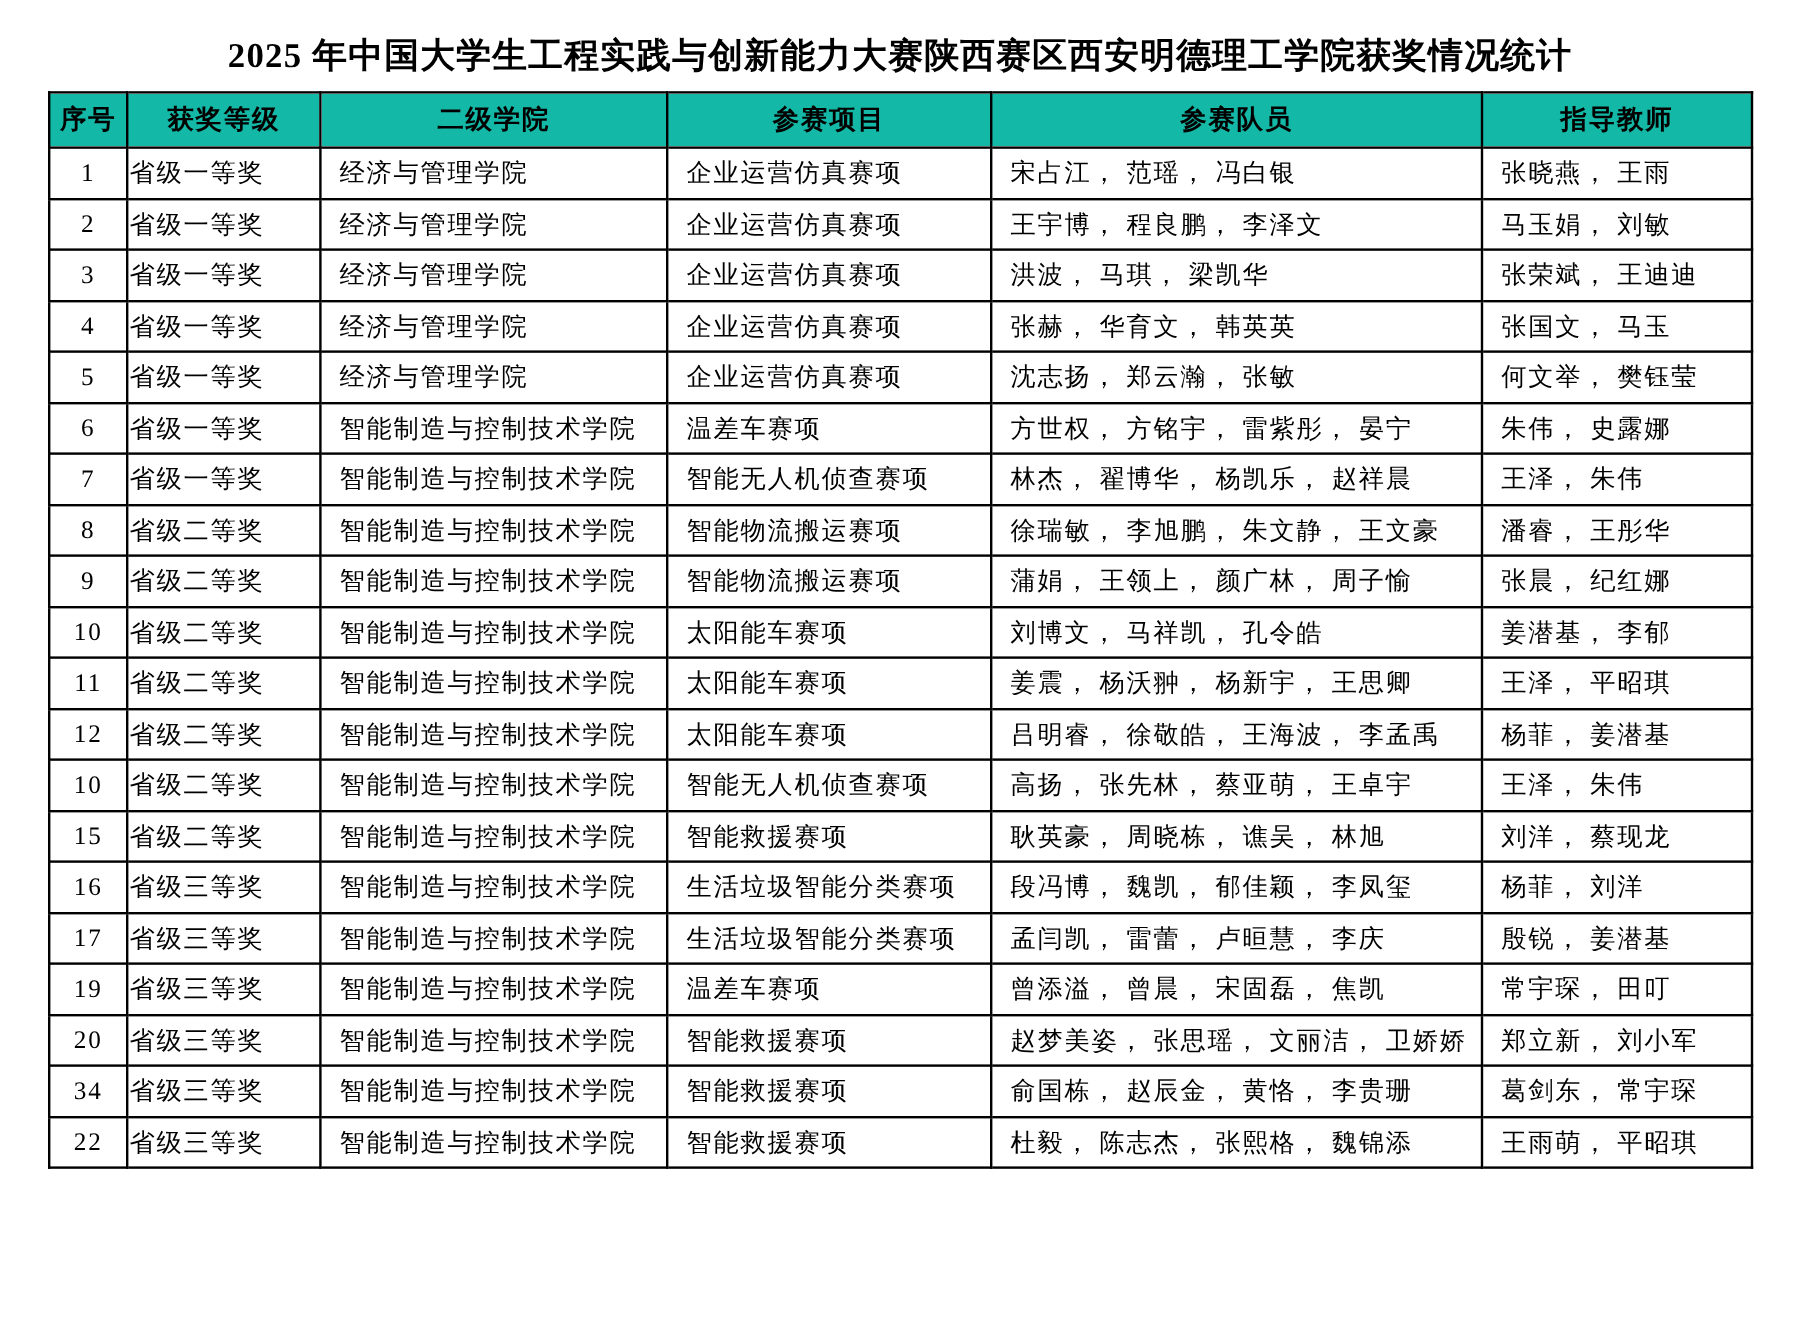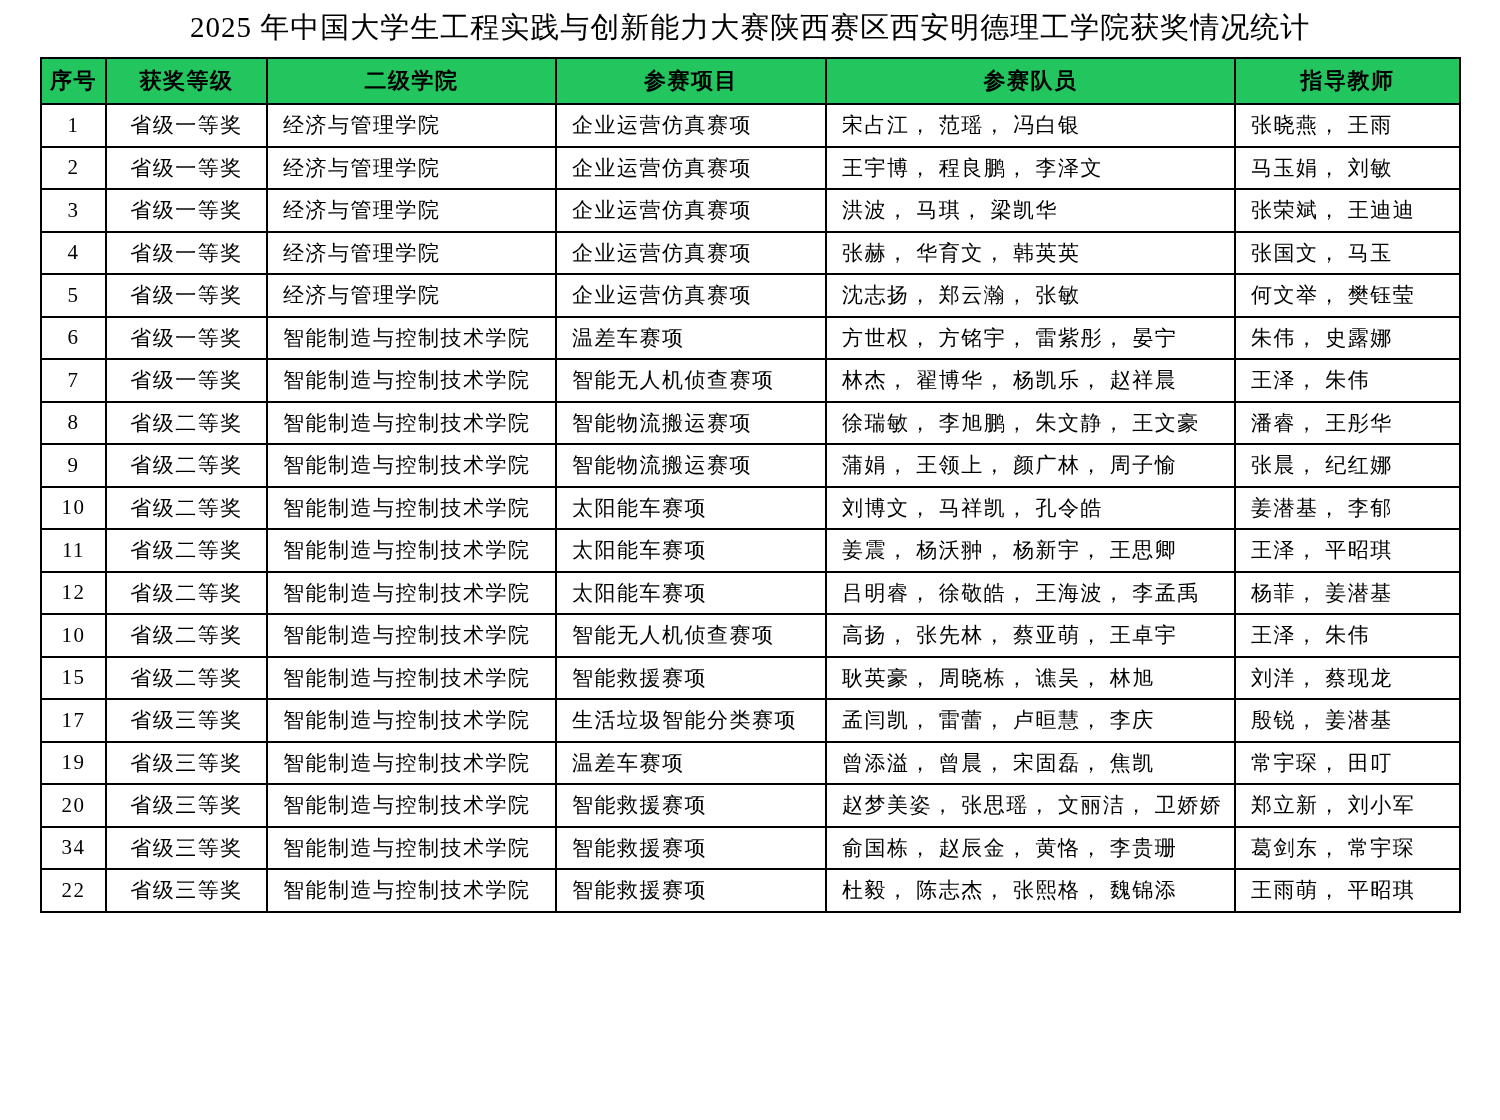--- a/index.html
+++ b/index.html
@@ -6,55 +6,55 @@
     margin: 0;
     padding: 0;
     background: #ffffff;
     width: 1500px;
     height: 1120px;
     overflow: hidden;
     font-family: "Liberation Serif", "DejaVu Serif", serif;
     color: #000;
   }
   .doc-title {
-    margin-top: 8px;
+    margin-top: 27px;
     text-align: center;
     font-size: 29px;
-    font-weight: normal;
+    font-weight: bold;
     letter-spacing: 1px;
     white-space: nowrap;
   }
   table.award-table {
     border-collapse: collapse;
     table-layout: fixed;
     margin: 9px 0 0 40px;
     width: 1419px;
   }
   table.award-table th,
   table.award-table td {
     border: 2px solid #000;
     overflow: hidden;
     white-space: nowrap;
     font-size: 21px;
     letter-spacing: 1.5px;
     box-sizing: border-box;
   }
   table.award-table th {
-    background: #22c55e;
+    background: #14b8a6;
     font-weight: bold;
     font-size: 22px;
     height: 46px;
     text-align: center;
   }
   table.award-table td {
     height: 42.5px;
     background: #ffffff;
   }
   td.c-no    { text-align: center; font-size: 22px; letter-spacing: 0; }
-  td.c-level { text-align: center; }
+  td.c-level { }
   td.c-college,
   td.c-project,
   td.c-members,
   td.c-teachers { text-align: left; padding-left: 15px; }
   col.w-no       { width: 65px; }
   col.w-level    { width: 161px; }
   col.w-college  { width: 289px; }
   col.w-project  { width: 270px; }
   col.w-members  { width: 409px; }
   col.w-teachers { width: 225px; }
@@ -190,20 +190,28 @@
       </tr>
       <tr>
         <td class="c-no">15</td>
         <td class="c-level">省级二等奖</td>
         <td class="c-college">智能制造与控制技术学院</td>
         <td class="c-project">智能救援赛项</td>
         <td class="c-members">耿英豪， 周晓栋， 谯吴， 林旭</td>
         <td class="c-teachers">刘洋， 蔡现龙</td>
       </tr>
       <tr>
+        <td class="c-no">16</td>
+        <td class="c-level">省级三等奖</td>
+        <td class="c-college">智能制造与控制技术学院</td>
+        <td class="c-project">生活垃圾智能分类赛项</td>
+        <td class="c-members">段冯博， 魏凯， 郁佳颖， 李凤玺</td>
+        <td class="c-teachers">杨菲， 刘洋</td>
+      </tr>
+      <tr>
         <td class="c-no">17</td>
         <td class="c-level">省级三等奖</td>
         <td class="c-college">智能制造与控制技术学院</td>
         <td class="c-project">生活垃圾智能分类赛项</td>
         <td class="c-members">孟闫凯， 雷蕾， 卢晅慧， 李庆</td>
         <td class="c-teachers">殷锐， 姜潜基</td>
       </tr>
       <tr>
         <td class="c-no">19</td>
         <td class="c-level">省级三等奖</td>

